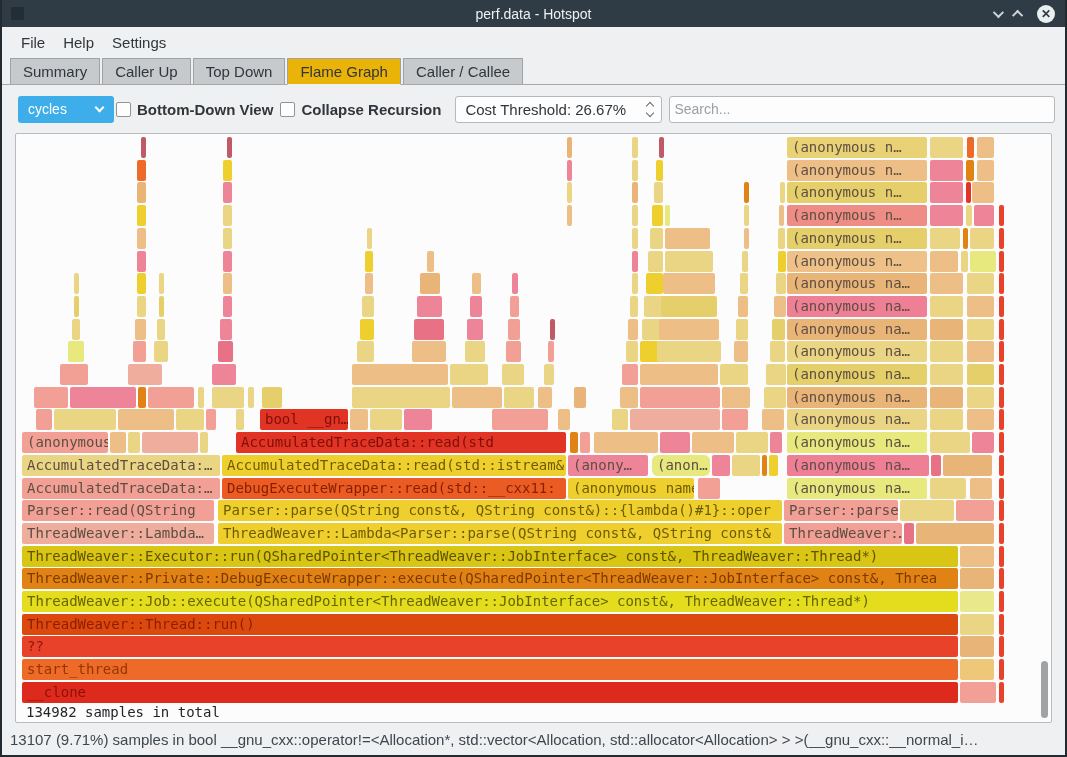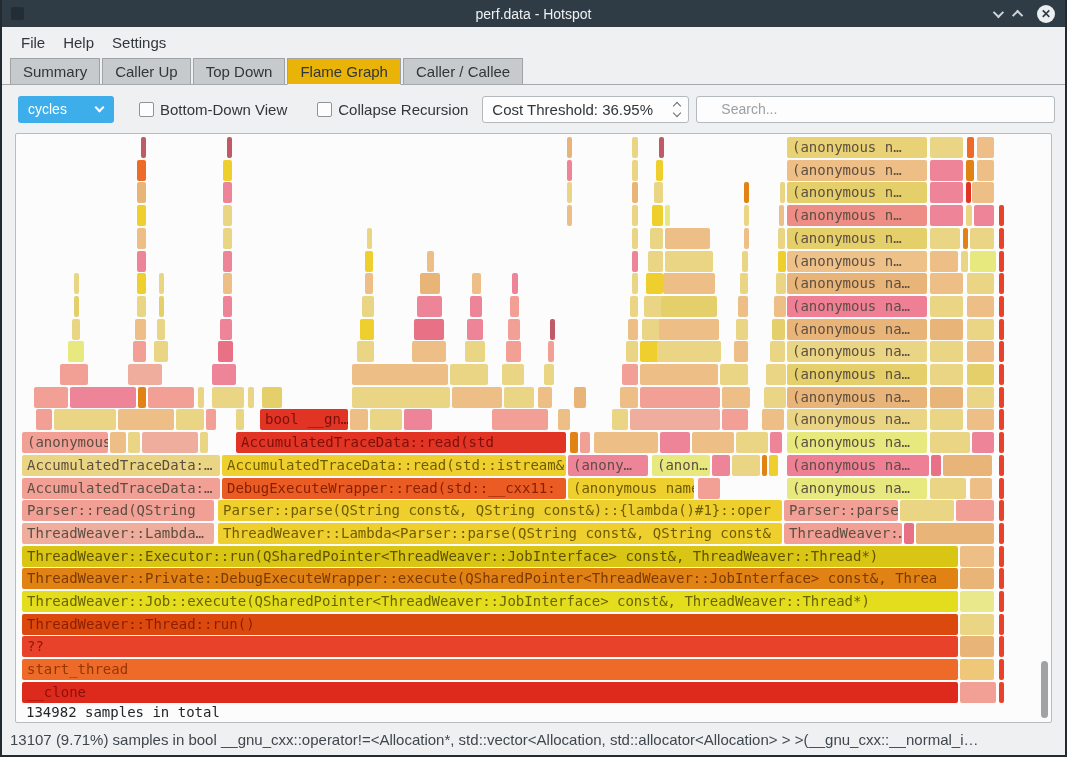--- a/index.html
+++ b/index.html
@@ -23,29 +23,29 @@
 
   
   .tabbar { height:28px; border-bottom:1px solid #a5a9ab; display:flex; align-items:flex-end; padding-left:8px; flex:0 0 auto; }
   .tab { font-size:15px; color:#31363b; background:#c6cacc; border:1px solid #9fa3a5; border-bottom:none; padding:3px 12px 4px 12px; margin-right:2px; height:26px; display:flex; align-items:center; }
   .tab.active { background:#eab308; height:27px; margin-bottom:-1px; border-bottom:1px solid #eff0f1; }
 
   
   .toolbar { height:48px; display:flex; align-items:center; padding:0 10px 0 16px; flex:0 0 auto; }
   .combo { background:#3daee9; color:#ffffff; height:27px; width:96px; border-radius:3px; display:flex; align-items:center; font-size:14px; padding-left:10px; }
   .combo .cchev { width:7px; height:7px; border-right:2px solid #fff; border-bottom:2px solid #fff; transform:rotate(45deg); margin-left:auto; margin-right:11px; margin-top:-3px; }
-  .cbgroup { display:flex; align-items:center; margin-left:25px; }
+  .cbgroup { display:flex; align-items:center; margin-left:2px;font-weight:bold; }
   .checkbox { width:15px; height:15px; background:#fdfdfd; border:1px solid #8e9497; border-radius:2px; }
   .cblabel { font-size:15px; color:#31363b; margin-left:6px; margin-right:5px; }
   .spinbox { margin-left:9px; height:27px; width:207px; background:#fdfdfd; border:1px solid #b4b9bd; border-radius:3px; display:flex; align-items:center; font-size:15px; color:#31363b; padding-left:9px; }
   .spin-arrows { margin-left:auto; margin-right:8px; display:flex; flex-direction:column; gap:3px; }
   .spin-arrows i { display:block; width:6px; height:6px; border-right:1.5px solid #666b6f; border-bottom:1.5px solid #666b6f; }
   .spin-arrows .su { transform:rotate(-135deg); }
   .spin-arrows .sd { transform:rotate(45deg); margin-top:-2px; }
-  .searchbox { margin-left:7px; flex:1; height:27px; background:#fdfdfd; border:1px solid #b4b9bd; border-radius:3px; font-size:14px; color:#ef4444; padding:0 24px; font-family:"Liberation Sans", sans-serif; }
+  .searchbox { margin-left:7px; flex:1; height:27px; background:#fdfdfd; border:1px solid #b4b9bd; border-radius:3px; font-size:14px; color:#ef4444; padding:0 4px; font-family:"Liberation Sans", sans-serif; }
   .searchbox::placeholder { color:#9aa0a4; }
 
   
   .flamewrap { margin:0 13px; height:590px; background:#fcfcfc; border:1px solid #b8bcbe; border-radius:2px; position:relative; overflow:hidden; flex:0 0 auto; }
   .flame { position:absolute; left:0; top:0; right:0; bottom:0; }
   .bar { position:absolute; height:21px; border-radius:2px; font-family:"DejaVu Sans Mono", monospace; font-size:14px; line-height:21px; white-space:nowrap; overflow:hidden; padding-left:5px; color:#5d4e42; }
   .fg-footer { position:absolute; left:10px; top:570px; font-family:"DejaVu Sans Mono", monospace; font-size:14px; color:#232629; }
   .vscroll { position:absolute; right:3px; top:527px; width:7px; height:57px; background:#9fa3a5; border-radius:3.5px; }
 
   
@@ -87,21 +87,21 @@
     </div>
     <div class="cbgroup">
       <div class="checkbox"></div>
       <div class="cblabel">Bottom-Down View</div>
     </div>
     <div class="cbgroup">
       <div class="checkbox"></div>
       <div class="cblabel">Collapse Recursion</div>
     </div>
     <div class="spinbox">
-      <span>Cost Threshold: 36.95%</span>
+      <span>Cost Threshold: 26.67%</span>
       <span class="spin-arrows">
           <i class="su"></i>
           <i class="sd"></i>
         </span>
     </div>
     <input class="searchbox" type="text" placeholder="Search..." style="">
   </div>
 
   <div class="flamewrap">
     <div class="flame">
@@ -313,21 +313,21 @@
         <div class="bar" style="left: 676px; top: 298px; width: 42px; background: rgb(237, 190, 133);"></div>
         <div class="bar" style="left: 720px; top: 298px; width: 32px; background: rgb(233, 213, 131);"></div>
         <div class="bar" style="left: 754px; top: 298px; width: 12px; background: rgb(238, 132, 152);"></div>
         <div class="bar" style="left: 771px; top: 298px; width: 140px; background: rgb(231, 232, 126);">(anonymous na…</div>
         <div class="bar" style="left: 914px; top: 298px; width: 40px; background: rgb(233, 213, 131);"></div>
         <div class="bar" style="left: 956px; top: 298px; width: 22px; background: rgb(238, 132, 152);"></div>
         <div class="bar" style="left: 983px; top: 298px; width: 3px; background: rgb(232, 67, 42);"></div>
         <div class="bar" style="left: 6px; top: 321px; width: 198px; background: rgb(233, 213, 131);">AccumulatedTraceData:…</div>
         <div class="bar" style="left: 206px; top: 321px; width: 344px; background: rgb(239, 207, 46); color: rgb(110, 92, 0);">AccumulatedTraceData::read(std::istream&amp;</div>
         <div class="bar" style="left: 552px; top: 321px; width: 80px; background: rgb(238, 132, 152);">(anony…</div>
-        <div class="bar" style="left: 636px; top: 321px; width: 58px; background: rgb(231, 232, 126);">(anon…</div>
+        <div class="bar" style="left: 636px; top: 321px; width: 58px; background: rgb(231, 232, 126); border-radius: 6px;">(anon…</div>
         <div class="bar" style="left: 696px; top: 321px; width: 18px; background: rgb(238, 132, 152);"></div>
         <div class="bar" style="left: 716px; top: 321px; width: 28px; background: rgb(233, 213, 131);"></div>
         <div class="bar" style="left: 746px; top: 321px; width: 5px; background: rgb(224, 130, 20);"></div>
         <div class="bar" style="left: 753px; top: 321px; width: 9px; background: rgb(239, 207, 46);"></div>
         <div class="bar" style="left: 771px; top: 321px; width: 142px; background: rgb(238, 127, 149);">(anonymous na…</div>
         <div class="bar" style="left: 915px; top: 321px; width: 10px; background: rgb(232, 113, 134);"></div>
         <div class="bar" style="left: 927px; top: 321px; width: 49px; background: rgb(233, 180, 120);"></div>
         <div class="bar" style="left: 983px; top: 321px; width: 3px; background: rgb(232, 67, 42);"></div>
         <div class="bar" style="left: 6px; top: 344px; width: 198px; background: rgb(242, 160, 150);">AccumulatedTraceData:…</div>
         <div class="bar" style="left: 206px; top: 344px; width: 344px; background: rgb(234, 92, 36); color: rgb(138, 32, 0);">DebugExecuteWrapper::read(std::__cxx11:</div>

